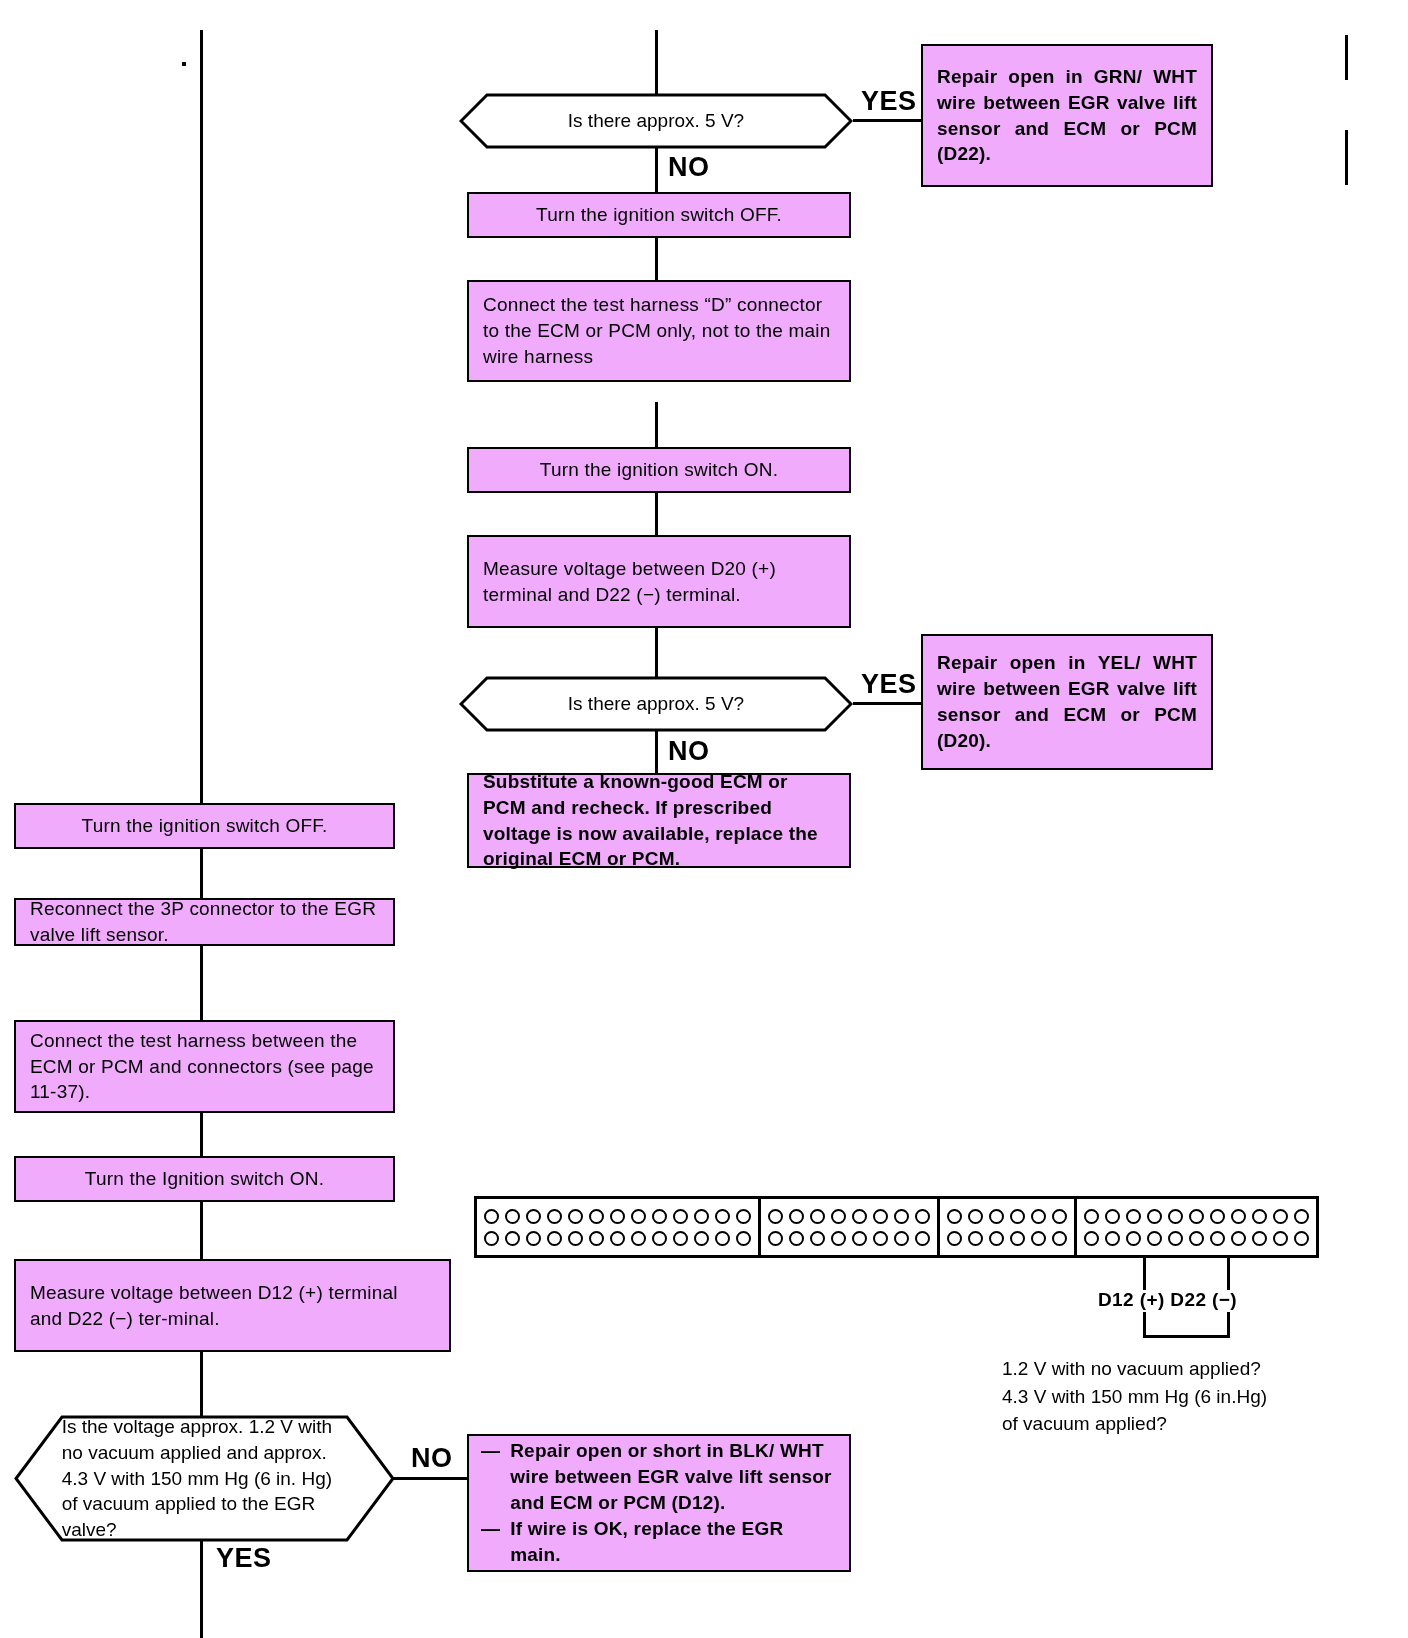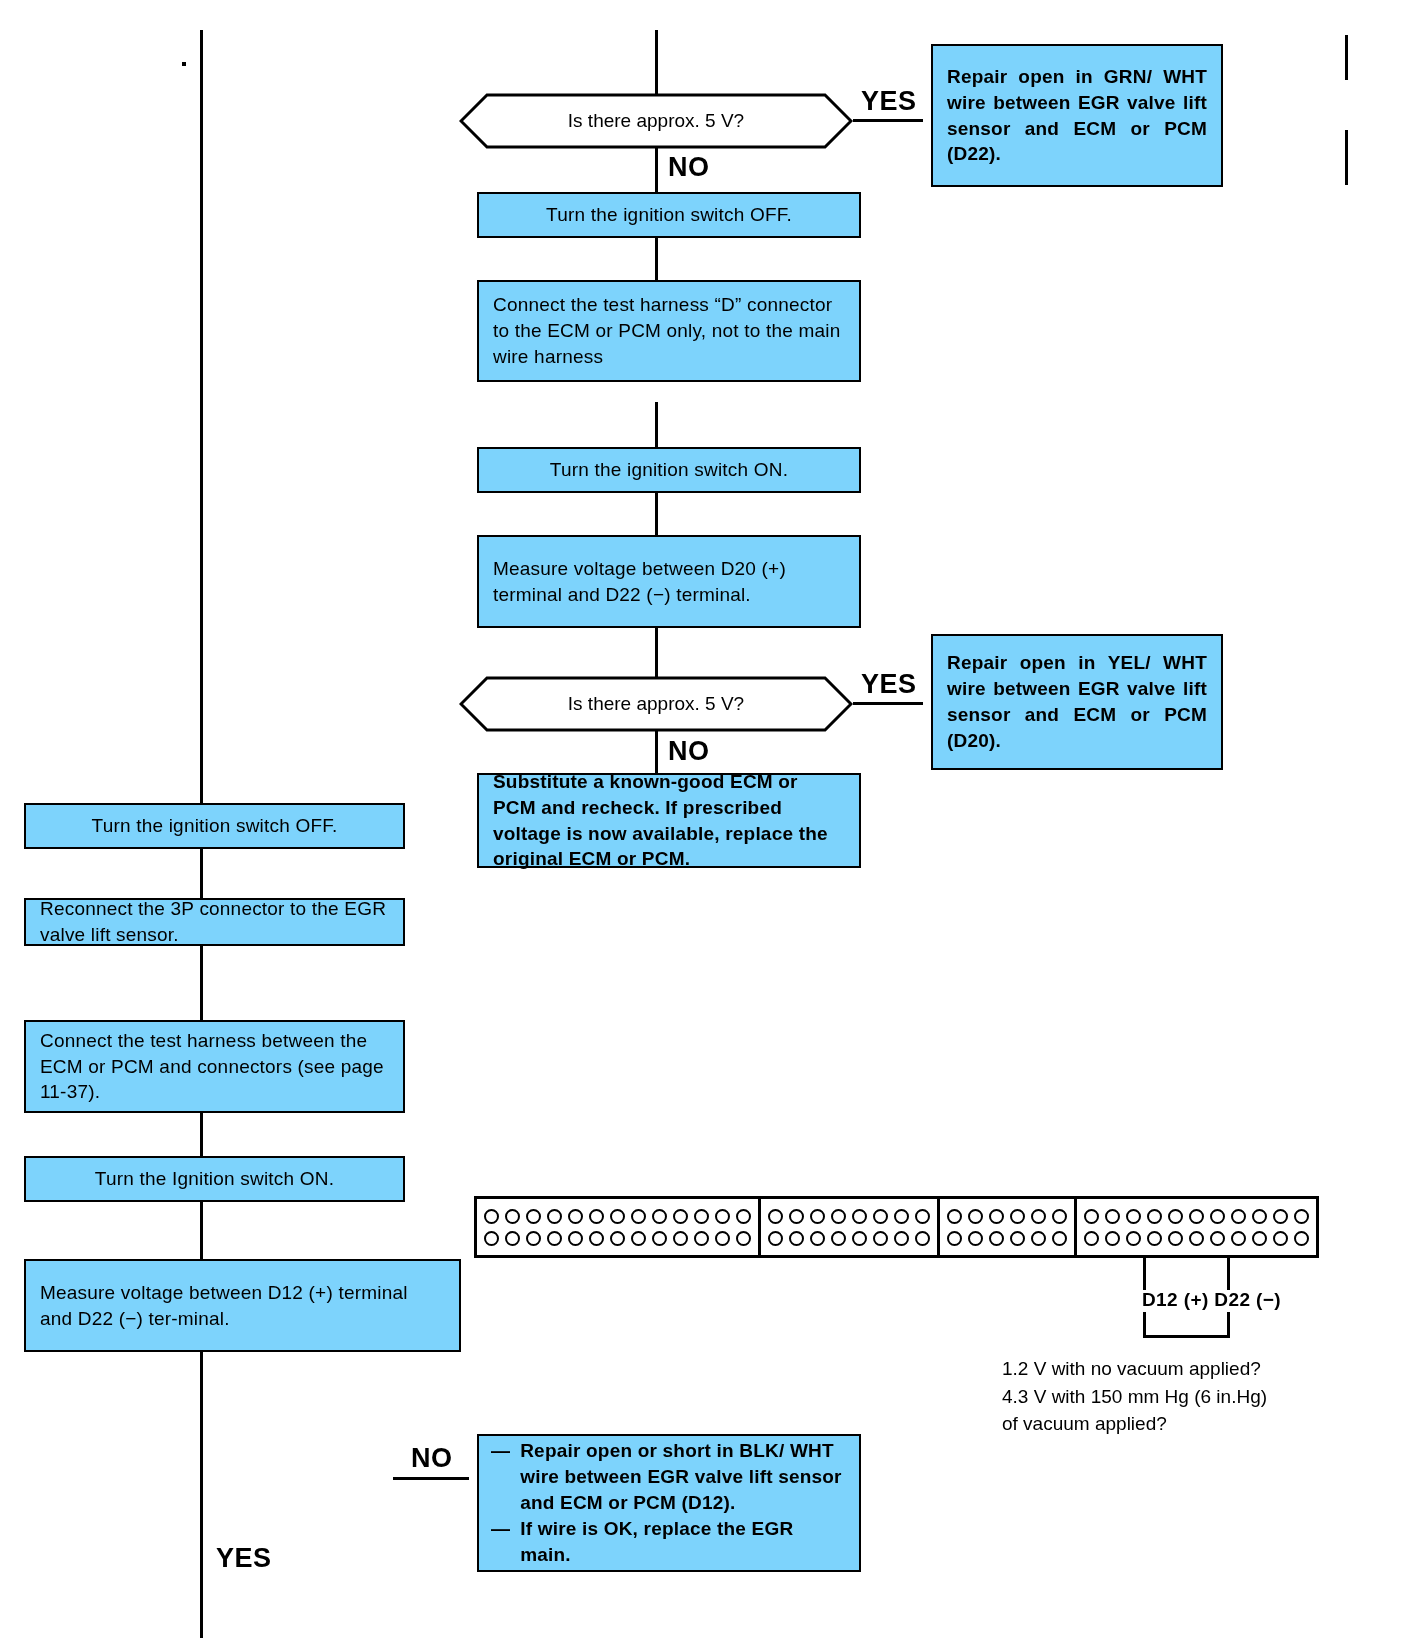--- a/index.html
+++ b/index.html
@@ -16,26 +16,25 @@
     width: 1408px;
     height: 1638px;
     background: #ffffff;
     overflow: hidden;
   }
 
   
   .box {
     position: absolute;
     border: 2px solid #000;
-    background: #7dd3fc;
+    background: #f0abfc;
     box-sizing: border-box;
     display: flex;
     flex-direction: column;
     justify-content: center;
-    margin-left: 10px;
   }
   .box .txt {
     padding: 0 14px;
     font-size: 19px;
     line-height: 1.36;
     letter-spacing: 0.2px;
   }
   .box.center .txt { text-align: center; }
   .bold .txt { font-weight: bold; }
   .just .txt { text-align: justify; text-align-last: left; }
@@ -119,21 +118,20 @@
     font-size: 19px;
     line-height: 1.45;
     white-space: pre-line;
   }
   .pinlbl {
     position: absolute;
     font-size: 19px;
     font-weight: bold;
     letter-spacing: 0.4px;
     white-space: nowrap;
-    margin-left: 44px;
   }
   .edge-tick {
     position: absolute;
     background: #000;
   }
 </style>
 </head>
 <body>
 
 <div id="page">
@@ -226,20 +224,28 @@
   </div>
 
   <div class="box center" style="left:14px; top:1156px; width:381px; height:46px;">
     <div class="txt">Turn the Ignition switch ON.</div>
   </div>
 
   <div class="box" style="left:14px; top:1259px; width:437px; height:93px;">
     <div class="txt">Measure voltage between D12 (+) terminal and D22 (−) ter-minal.</div>
   </div>
 
+  <div class="hex" style="left:14px; top:1415px; width:381px; height:127px;">
+    <svg viewBox="0 0 381 127" preserveAspectRatio="none">
+      <polygon points="48,2 333,2 379,63.5 333,125 48,125 2,63.5" fill="#ffffff" stroke="#000000" stroke-width="3"></polygon>
+    </svg>
+    <div class="hexbody">
+      <div class="hextxt" style="width:76%; margin-left:4px;">Is the voltage approx. 1.2 V with no vacuum applied and approx. 4.3 V with 150 mm Hg (6 in. Hg) of vacuum applied to the EGR valve?</div>
+    </div>
+  </div>
 
   <div class="line hline" style="left:393px; top:1477px; width:76px;"></div>
   <div class="lbl" style="left:411px; top:1443px;">NO</div>
 
   <div class="lbl" style="left:216px; top:1543px;">YES</div>
 
   <div class="box bold" style="left:467px; top:1434px; width:384px; height:138px;">
     <div class="txt" style="padding:0 12px;">
       <div style="display:flex; gap:10px; align-items:flex-start;">
         <span>—</span>

